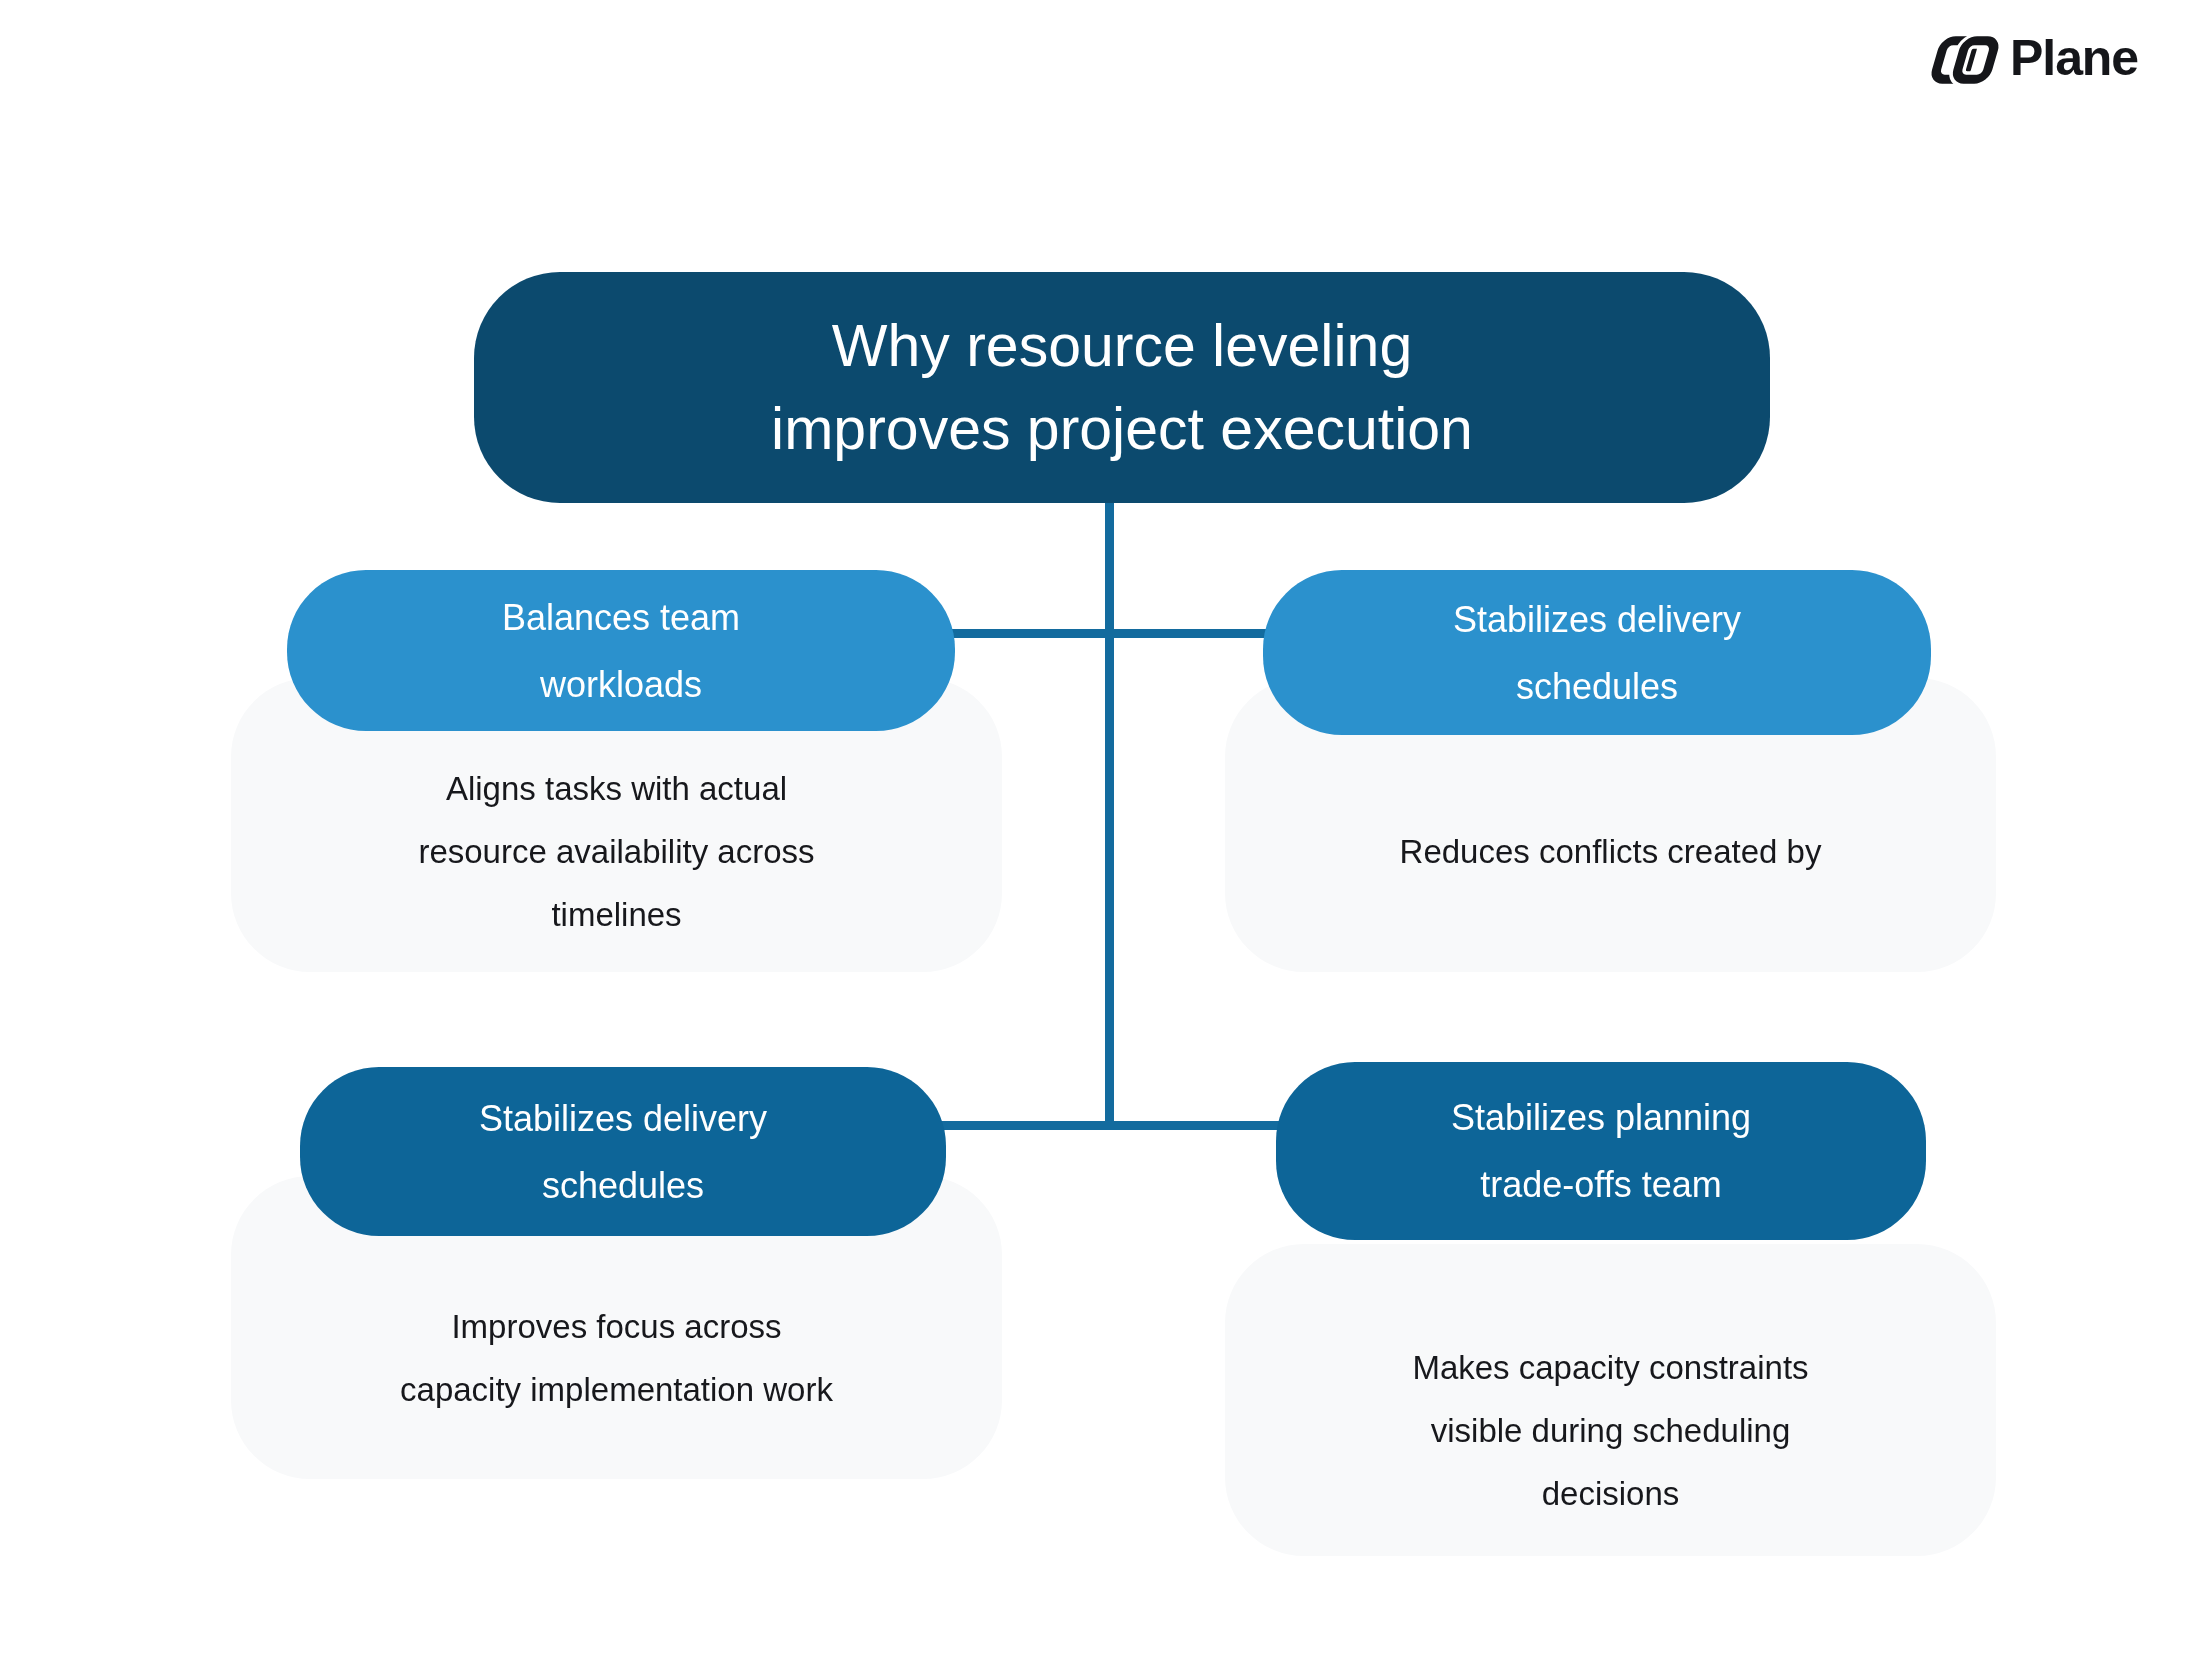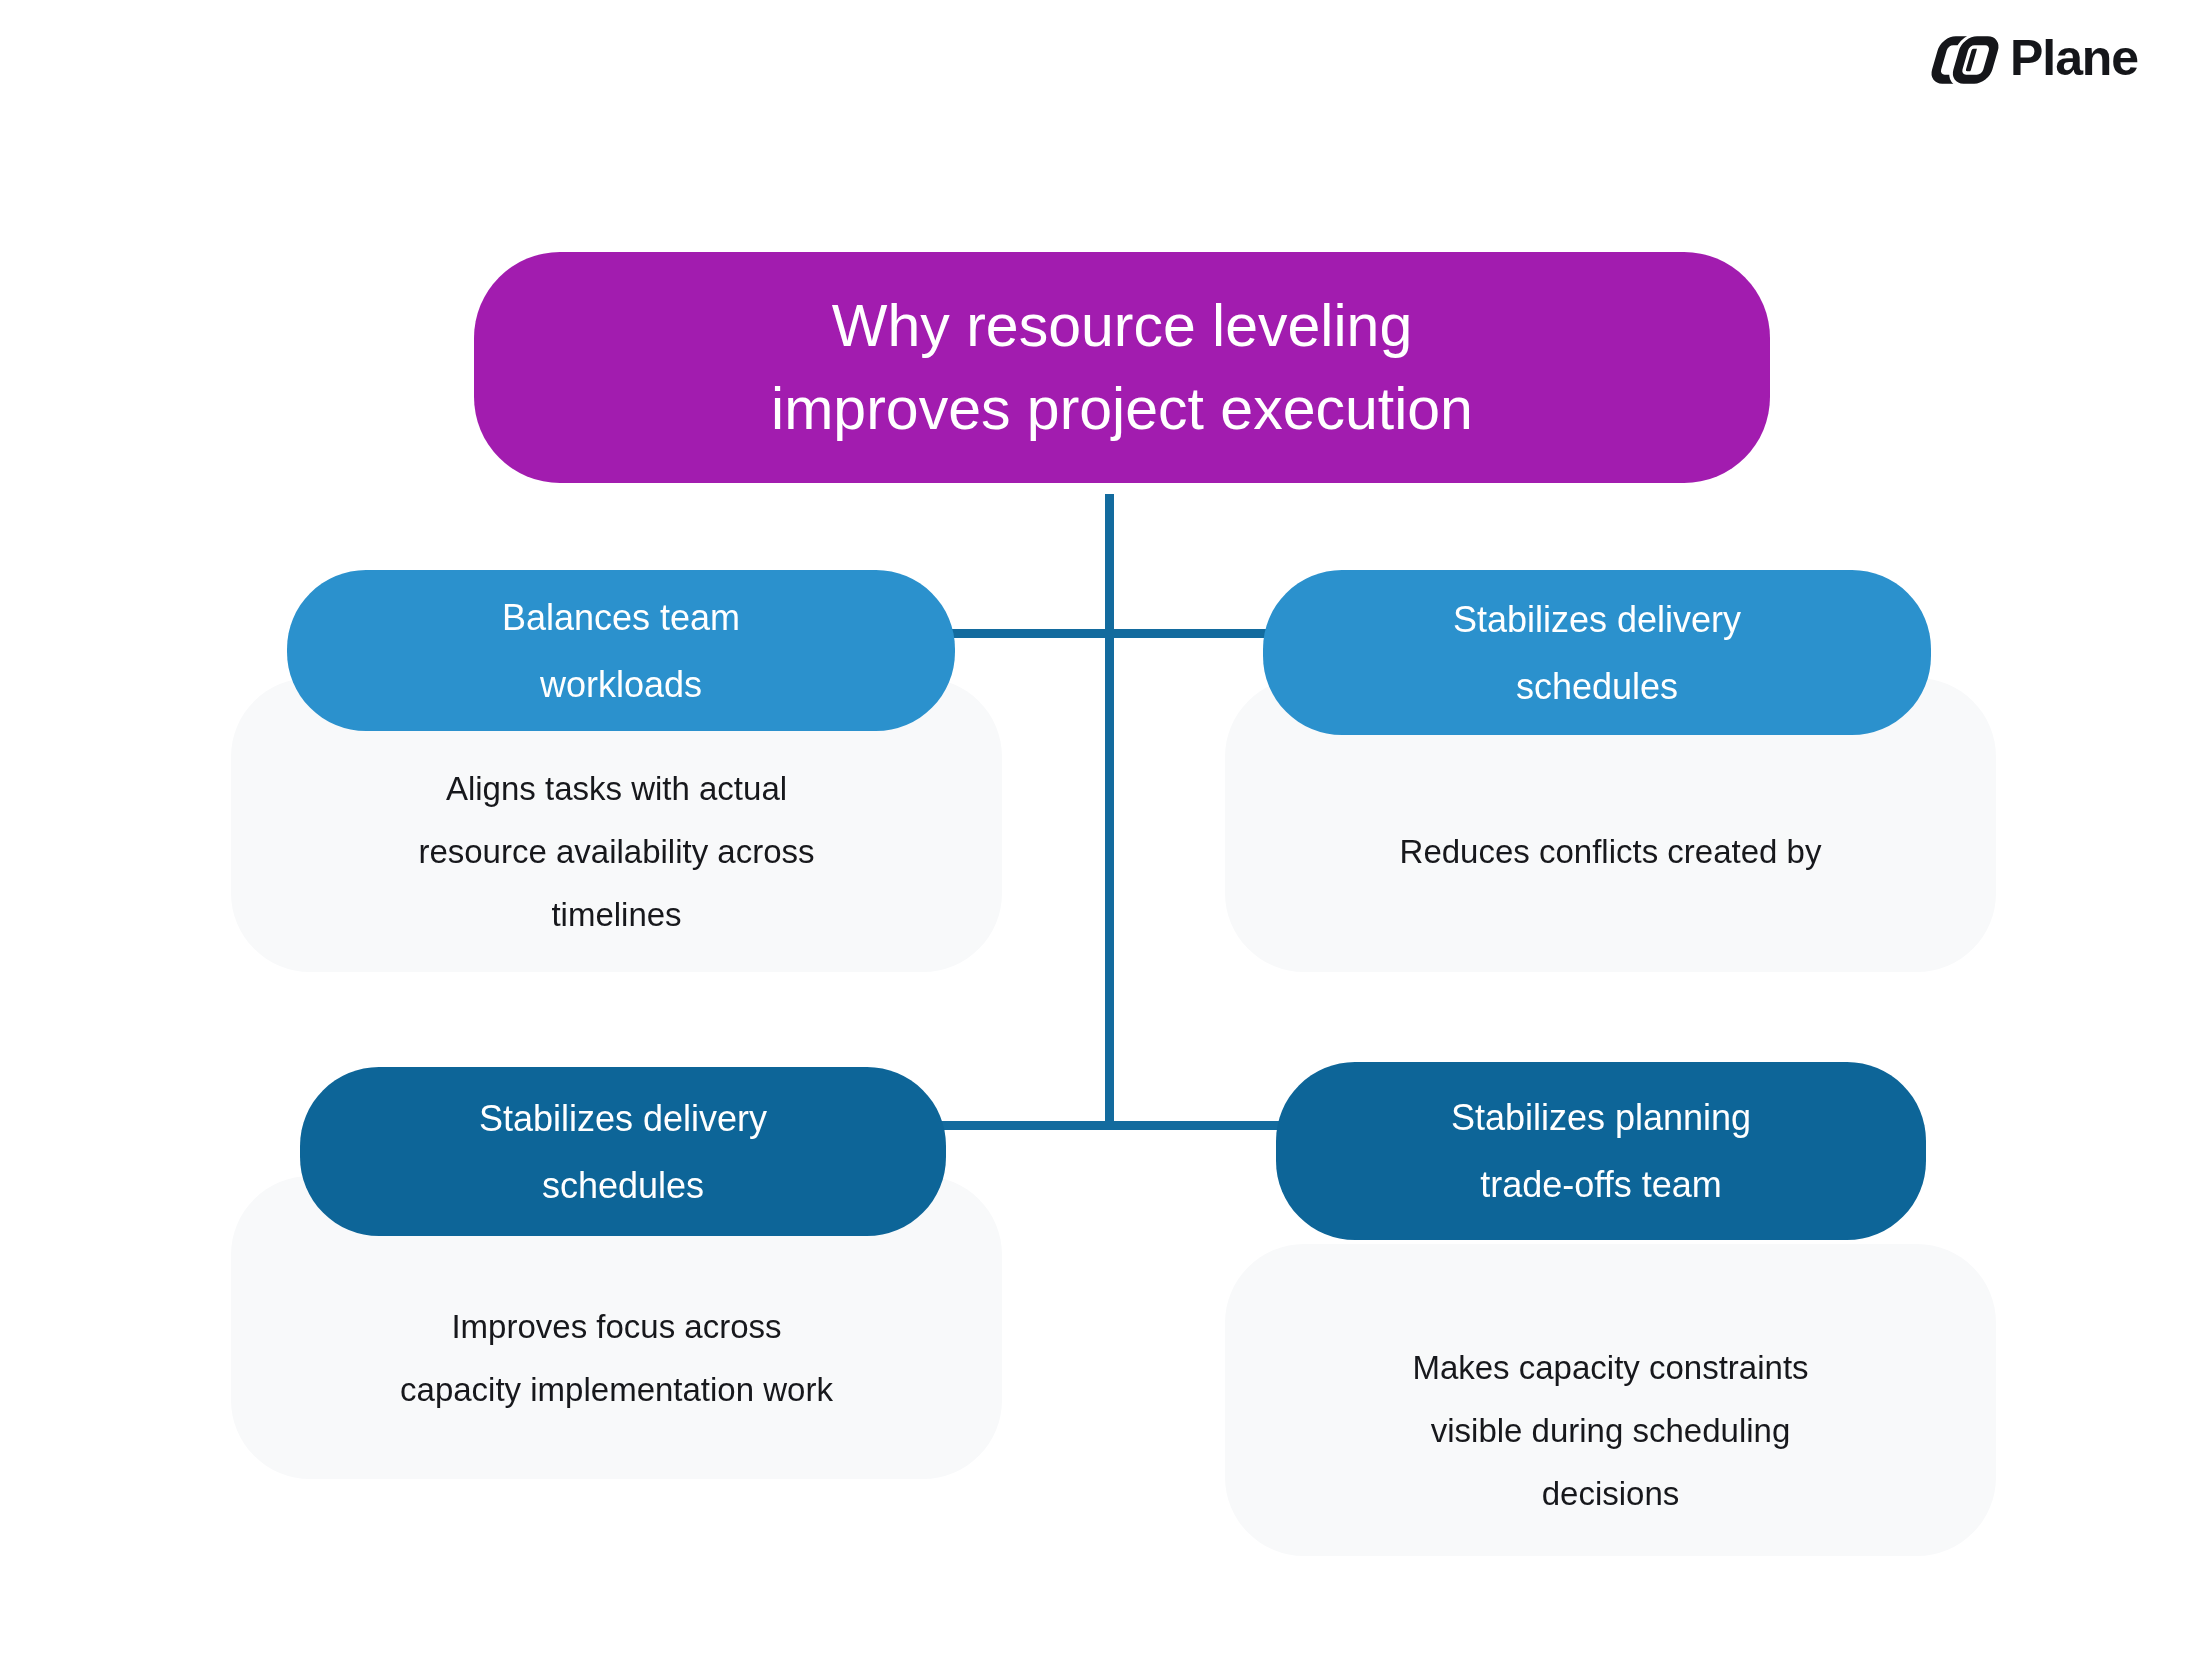--- a/index.html
+++ b/index.html
@@ -39,24 +39,24 @@
   .line.v { width: 8.6px; }
   .line.h { height: 8.6px; }
   #line-vertical   { left: 1105px; top: 494px;  height: 636px; }
   #line-top        { left: 948px; top: 629px;  width: 324px;  }
   #line-bottom     { left: 939px; top: 1121px; width: 346px;  }
 
   
   .title-box {
     position: absolute;
     left: 474px;
-    top: 252px;
+    top: 272px;
     width: 1296px;
     height: 231px;
-    background: #a21caf;
+    background: #0c4a6e;
     border-radius: 86px;
     display: flex;
     flex-direction: column;
     align-items: center;
     justify-content: center;
     z-index: 2;
   }
   .title-line {
     color: #ffffff;
     font-size: 59px;

